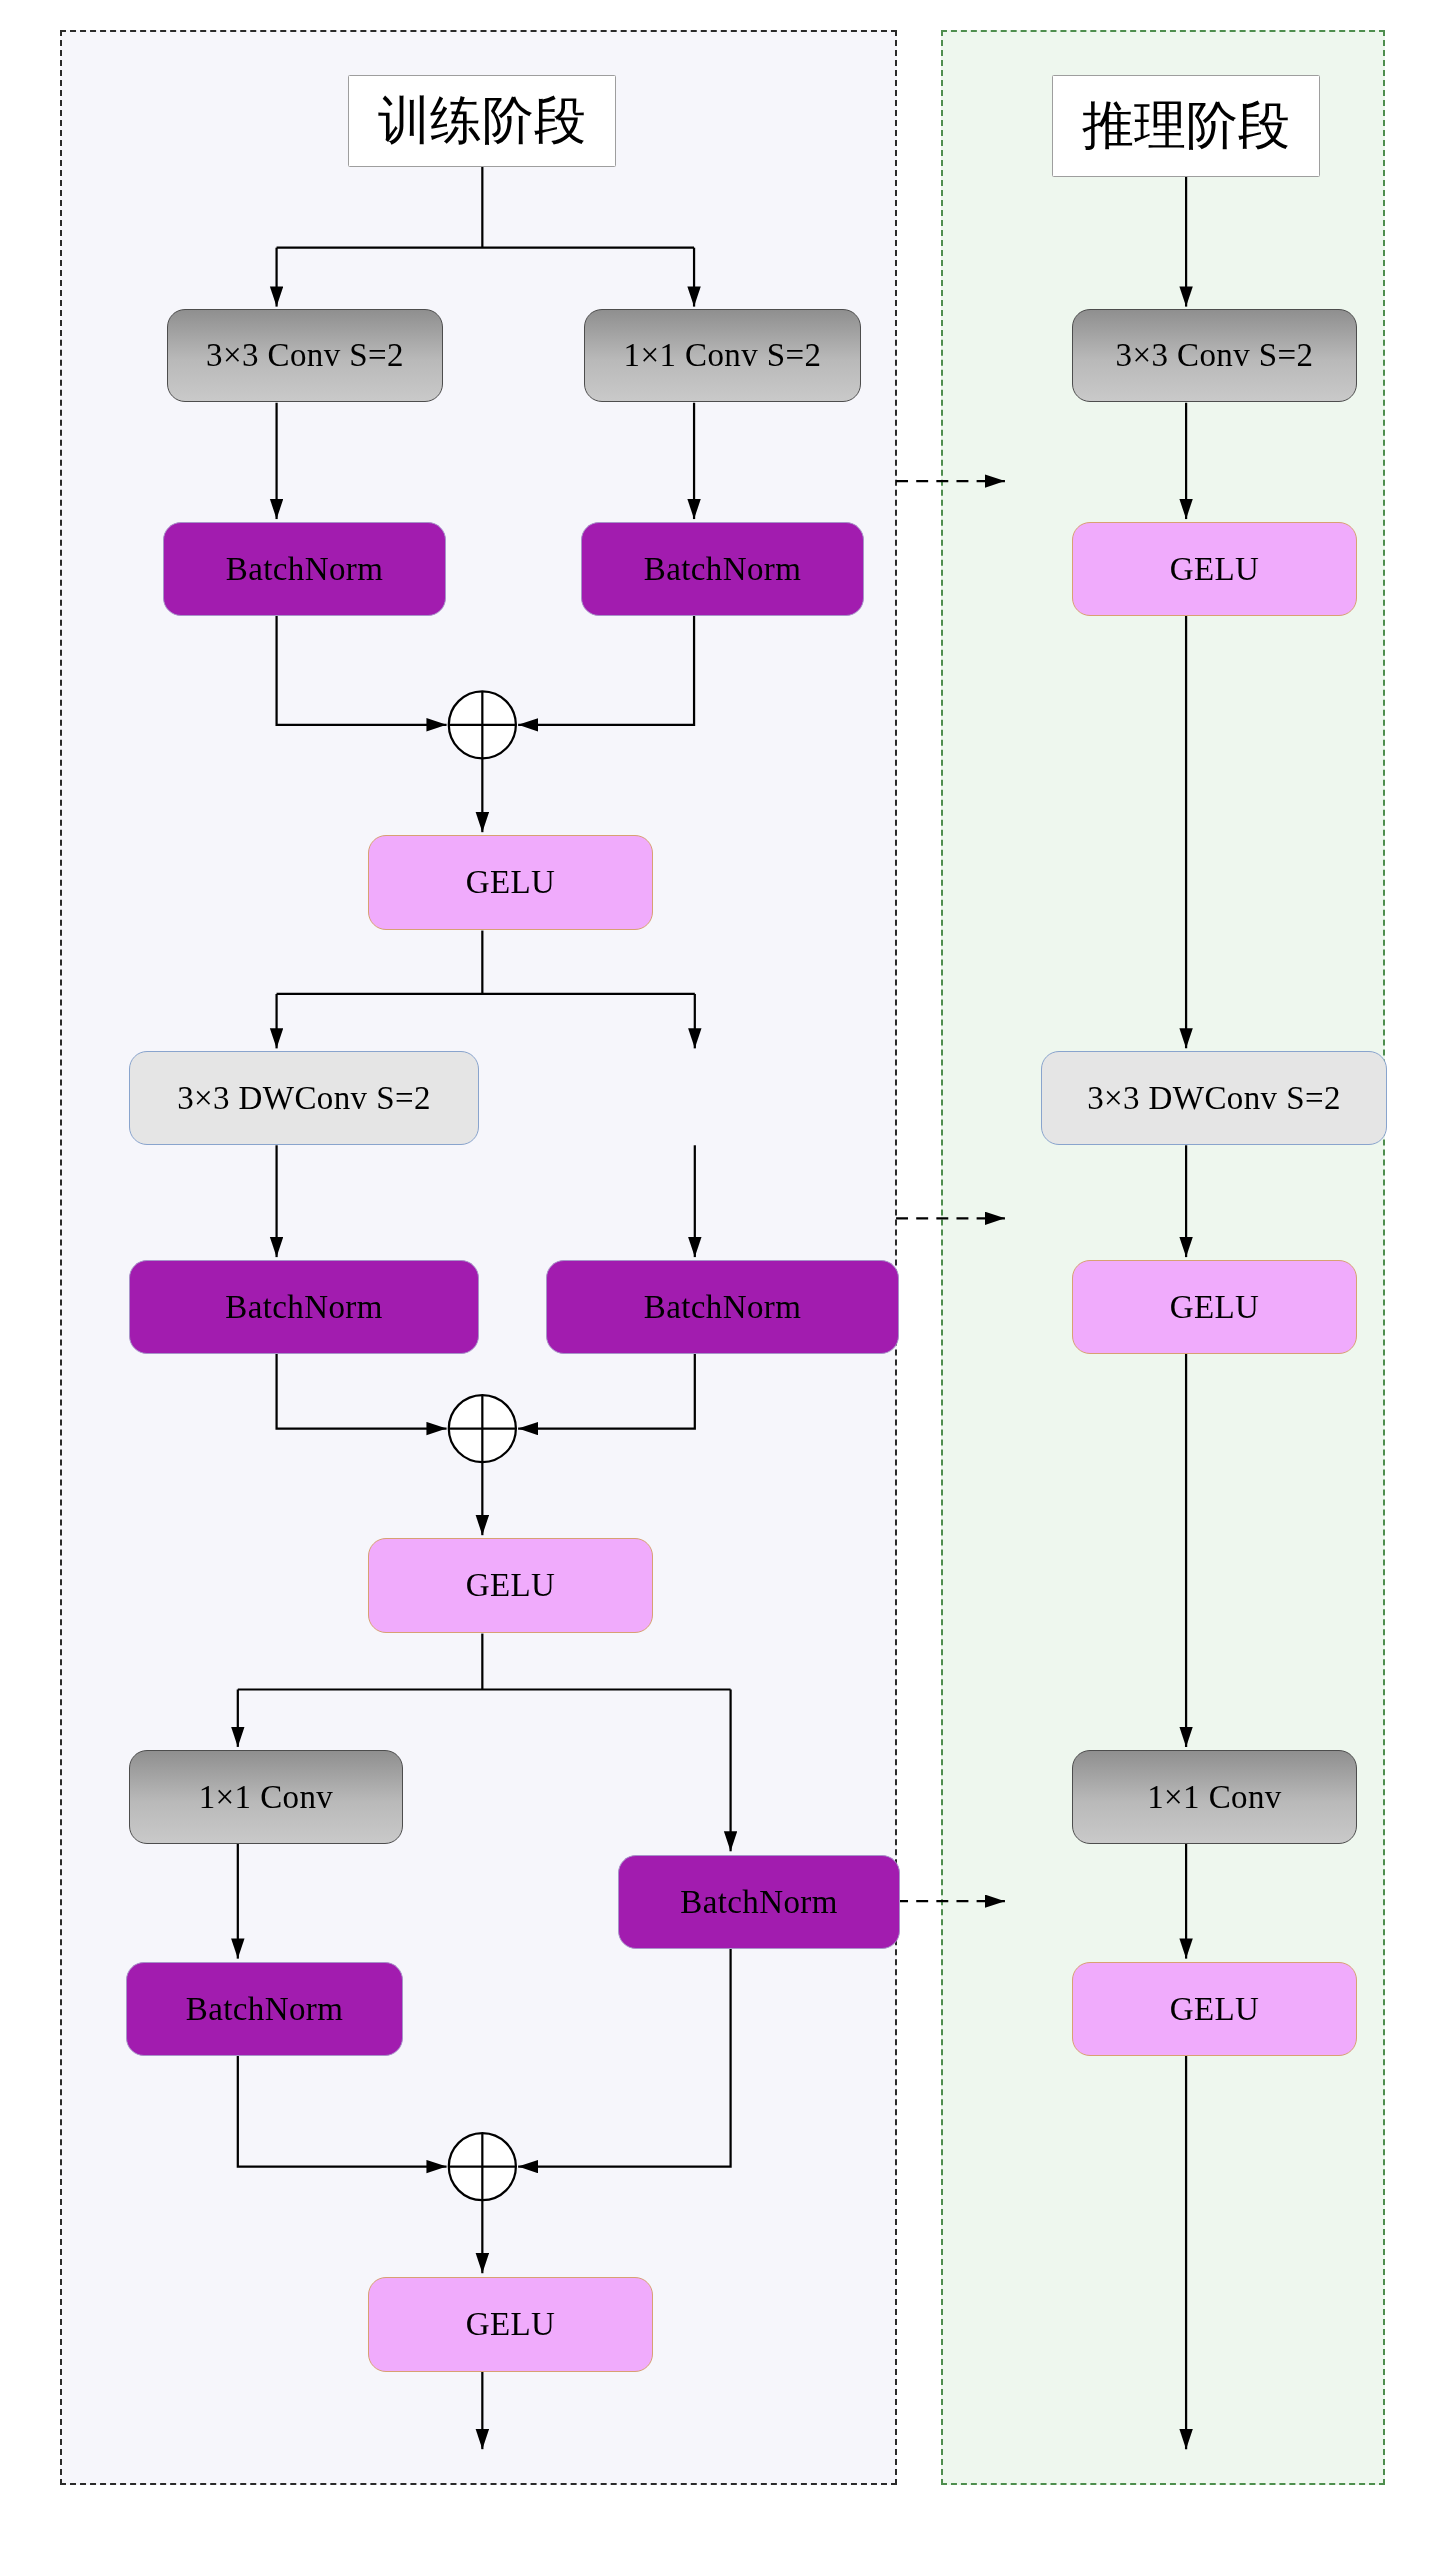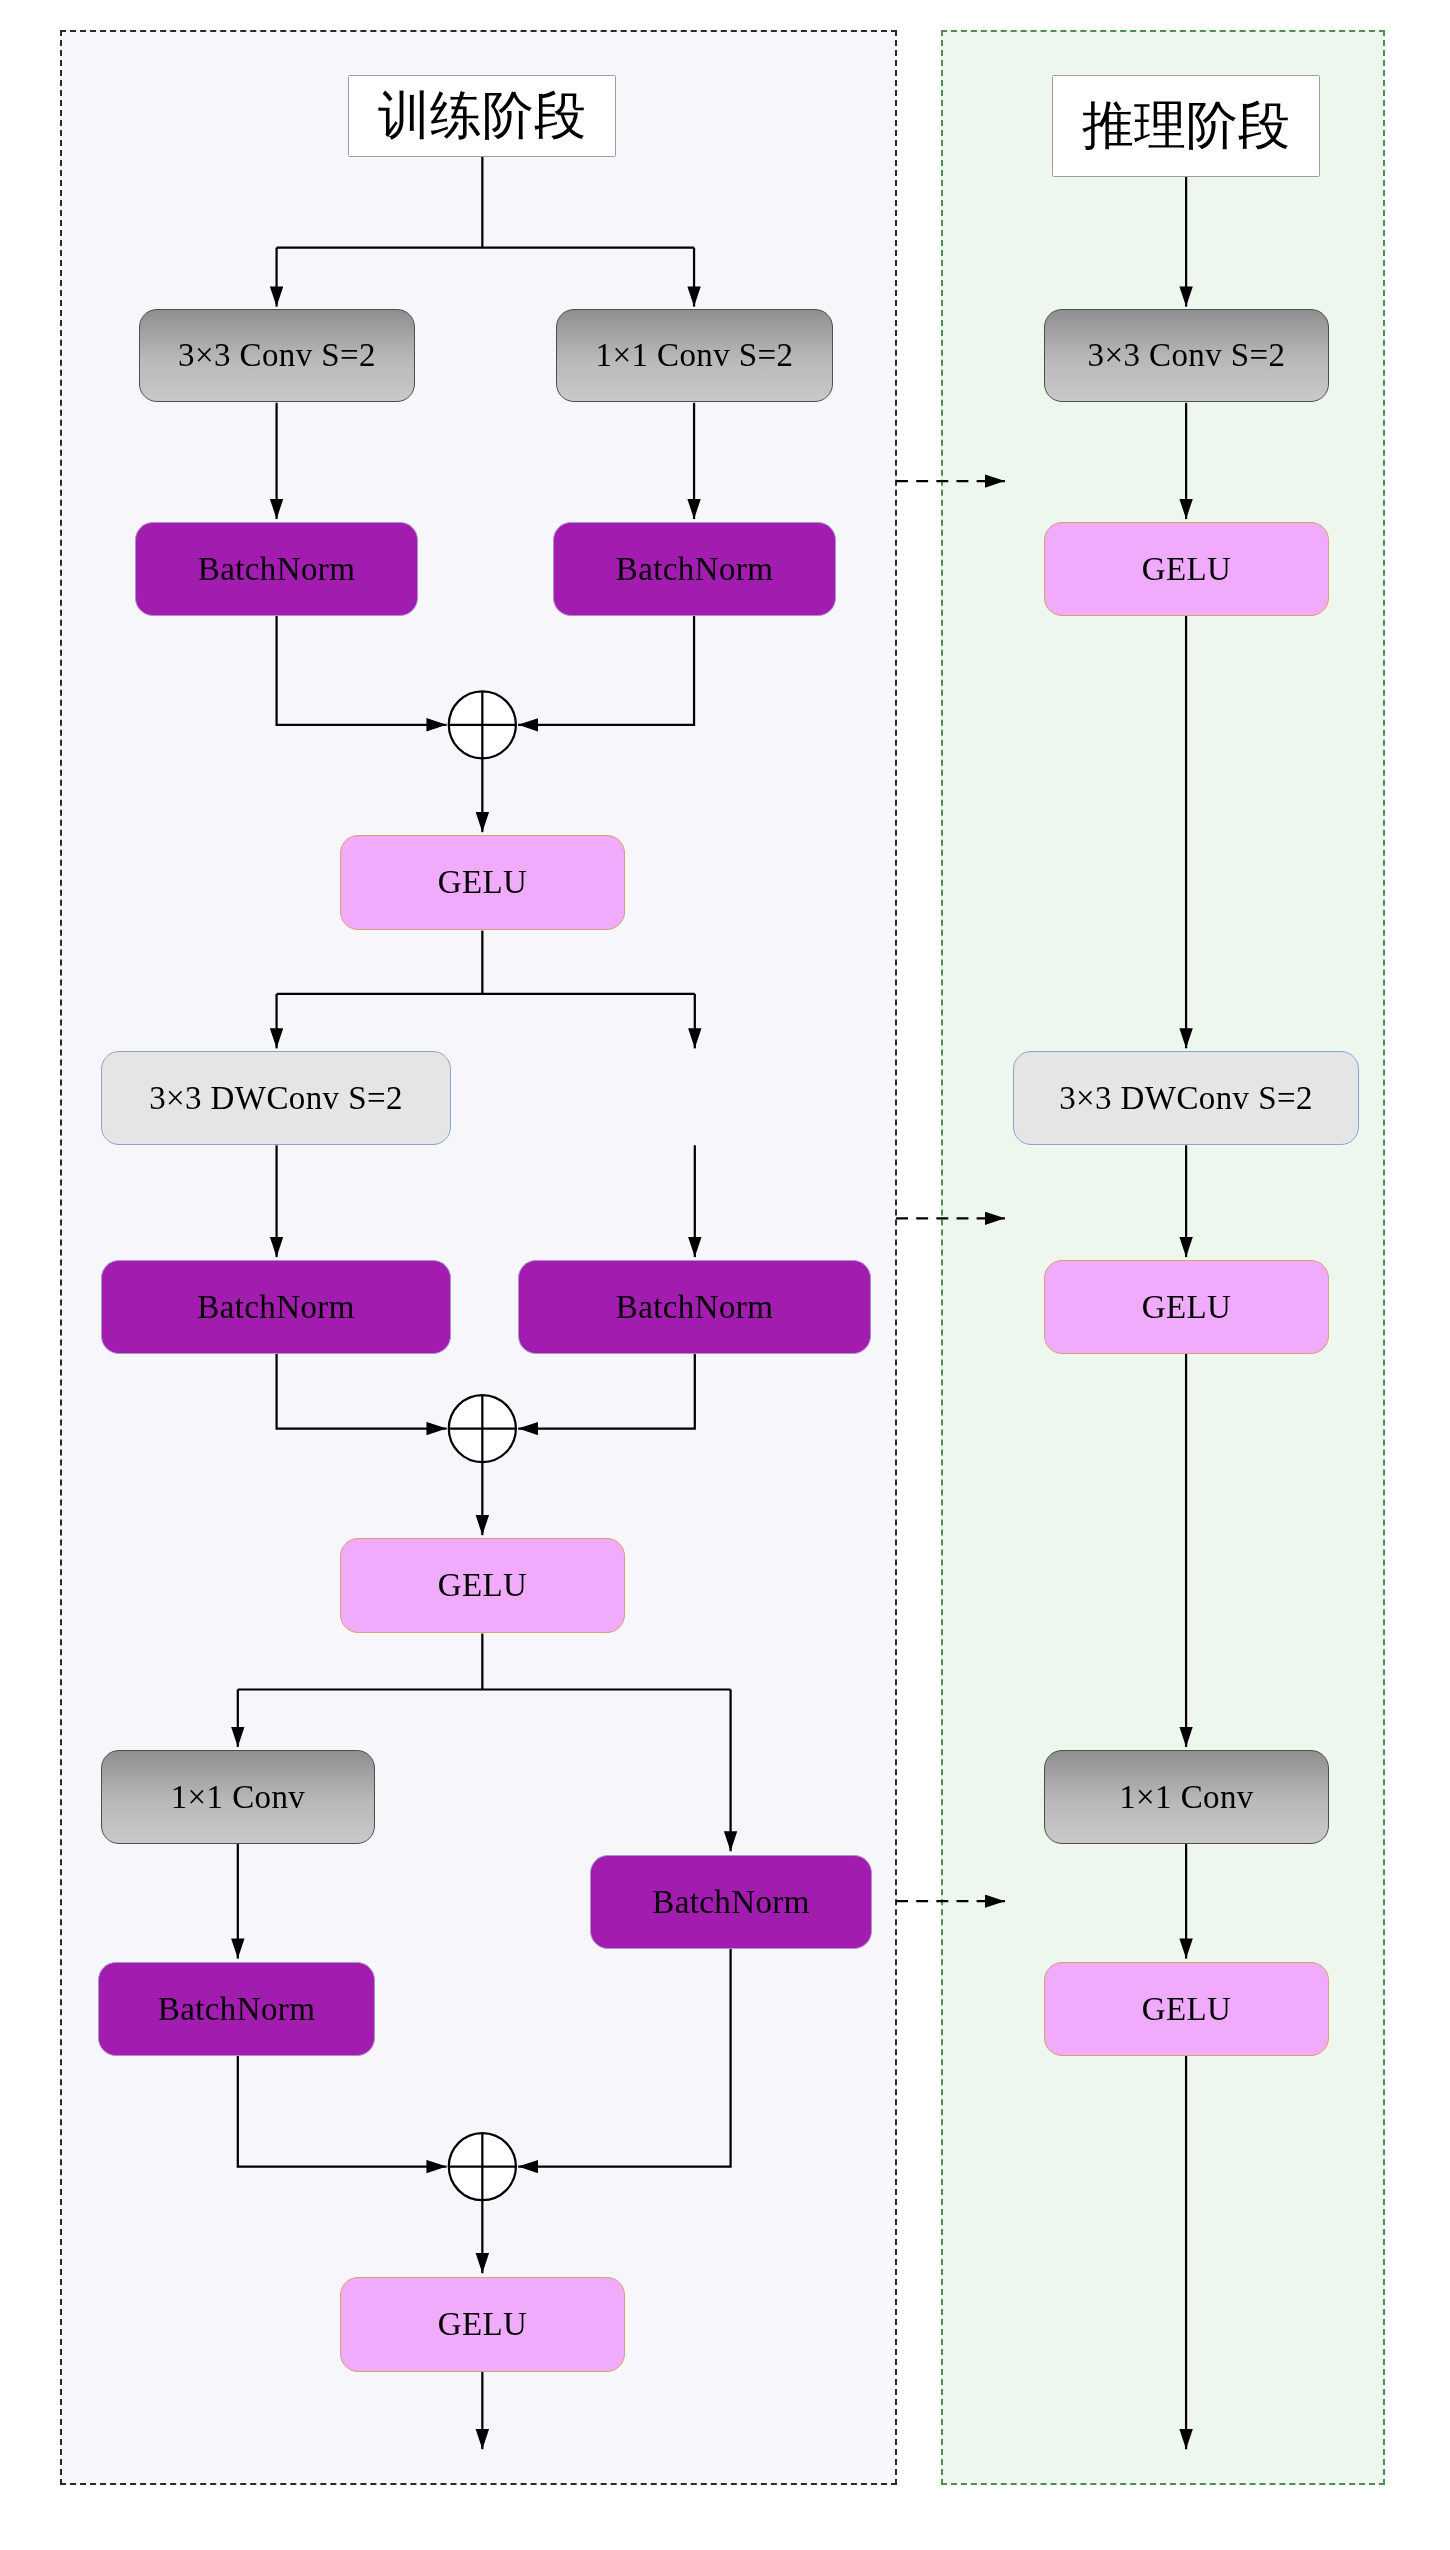--- a/index.html
+++ b/index.html
@@ -22,20 +22,21 @@
   .node{
     position:absolute;
     z-index:2;
     box-sizing:border-box;
     display:flex;align-items:center;justify-content:center;
     border-radius:18px;
     font-size:33px;
     line-height:1;
     white-space:nowrap;
     letter-spacing:0.4px;
+    margin-left:28px;
   }
   .node.gray{
     background:linear-gradient(180deg,#8f8f8f 0%,#b9b9b9 55%,#c9c9c9 100%);
     border:1.5px solid #4d4d4d;
   }
   .node.purple{
     background:#a21caf;
     border:1.5px solid #a894c9;
   }
   .node.peach{
@@ -131,21 +132,21 @@
         <line x1="647" y1="1871" x2="647" y2="1961"></line>
       </g>
       <g>
         <circle cx="647" cy="2906" r="45" fill="#ffffff"></circle>
         <line x1="602" y1="2906" x2="692" y2="2906"></line>
         <line x1="647" y1="2861" x2="647" y2="2951"></line>
       </g>
     </g>
   </svg>
 
-  <div class="title-box" style="left:348px;top:75px;width:268px;height:82px">训练阶段</div>
+  <div class="title-box" style="left:348px;top:75px;width:268px;height:92px">训练阶段</div>
 
   <div class="node gray" style="left:139px;top:309px;width:276px;height:93px">3×3 Conv S=2</div>
   <div class="node gray" style="left:556px;top:309px;width:277px;height:93px">1×1 Conv S=2</div>
 
   <div class="node purple" style="left:135px;top:522px;width:283px;height:94px">BatchNorm</div>
   <div class="node purple" style="left:553px;top:522px;width:283px;height:94px">BatchNorm</div>
 
   <div class="node peach" style="left:340px;top:835px;width:285px;height:95px">GELU</div>
 
   <div class="node blue" style="left:101px;top:1051px;width:350px;height:94px">3×3 DWConv S=2</div>

